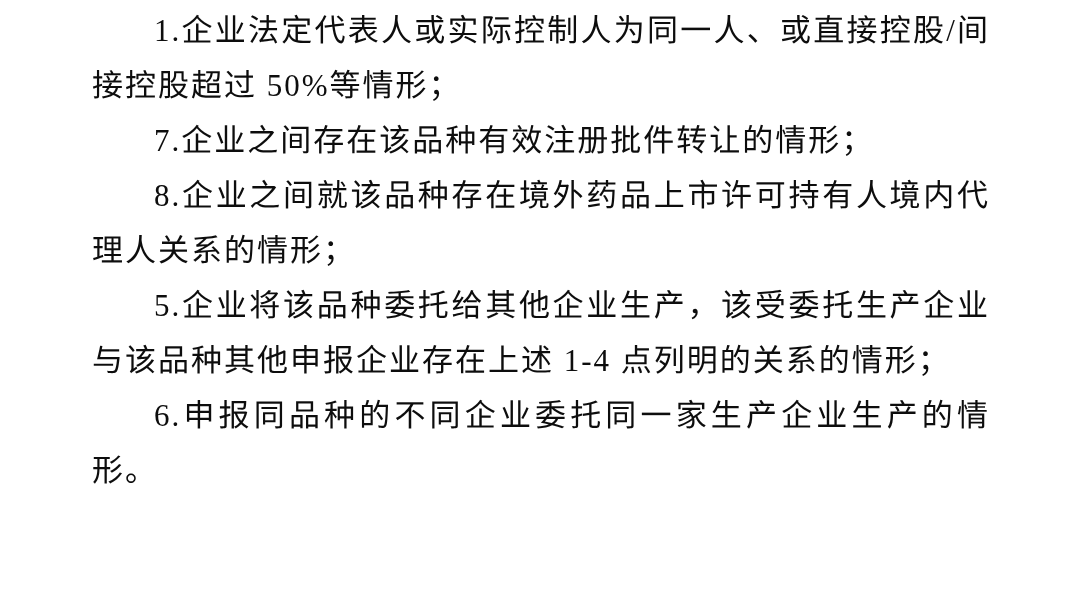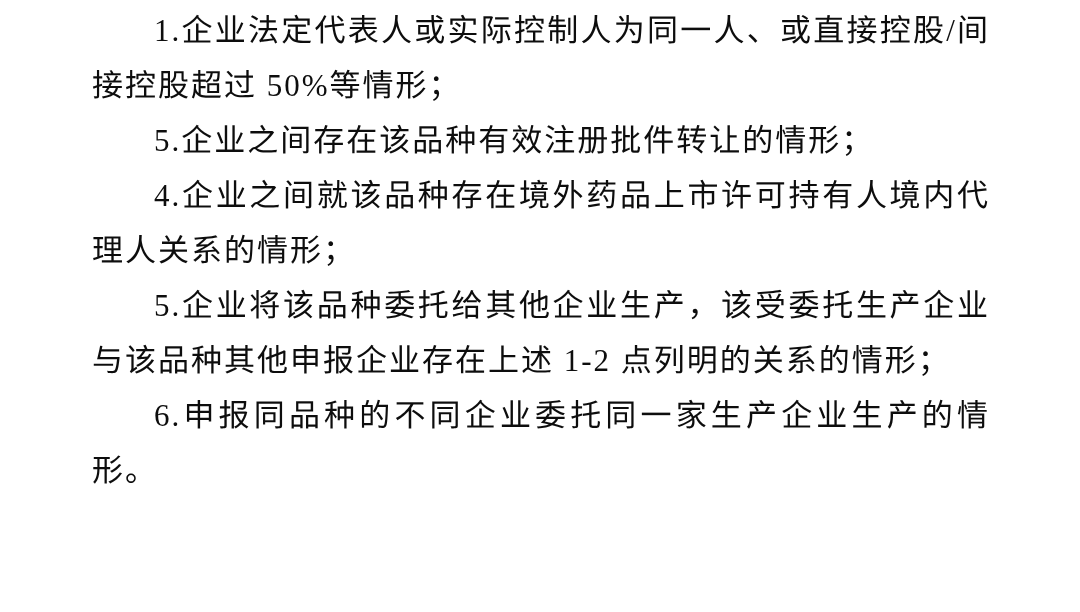--- a/index.html
+++ b/index.html
@@ -28,17 +28,17 @@
     text-align: justify;
     text-indent: 2em;
     word-break: break-all;
   }
 </style>
 </head>
 <body>
 
 <div class="doc-page">
   <p>1.企业法定代表人或实际控制人为同一人、或直接控股/间接控股超过 50%等情形；</p>
-  <p>5.企业之间存在该品种有效注册批件转让的情形；</p>
-  <p>4.企业之间就该品种存在境外药品上市许可持有人境内代理人关系的情形；</p>
-  <p>5.企业将该品种委托给其他企业生产，该受委托生产企业与该品种其他申报企业存在上述 1-2 点列明的关系的情形；</p>
+  <p>7.企业之间存在该品种有效注册批件转让的情形；</p>
+  <p>8.企业之间就该品种存在境外药品上市许可持有人境内代理人关系的情形；</p>
+  <p>5.企业将该品种委托给其他企业生产，该受委托生产企业与该品种其他申报企业存在上述 1-4 点列明的关系的情形；</p>
   <p>6.申报同品种的不同企业委托同一家生产企业生产的情形。</p>
 </div>
 
 </body></html>

